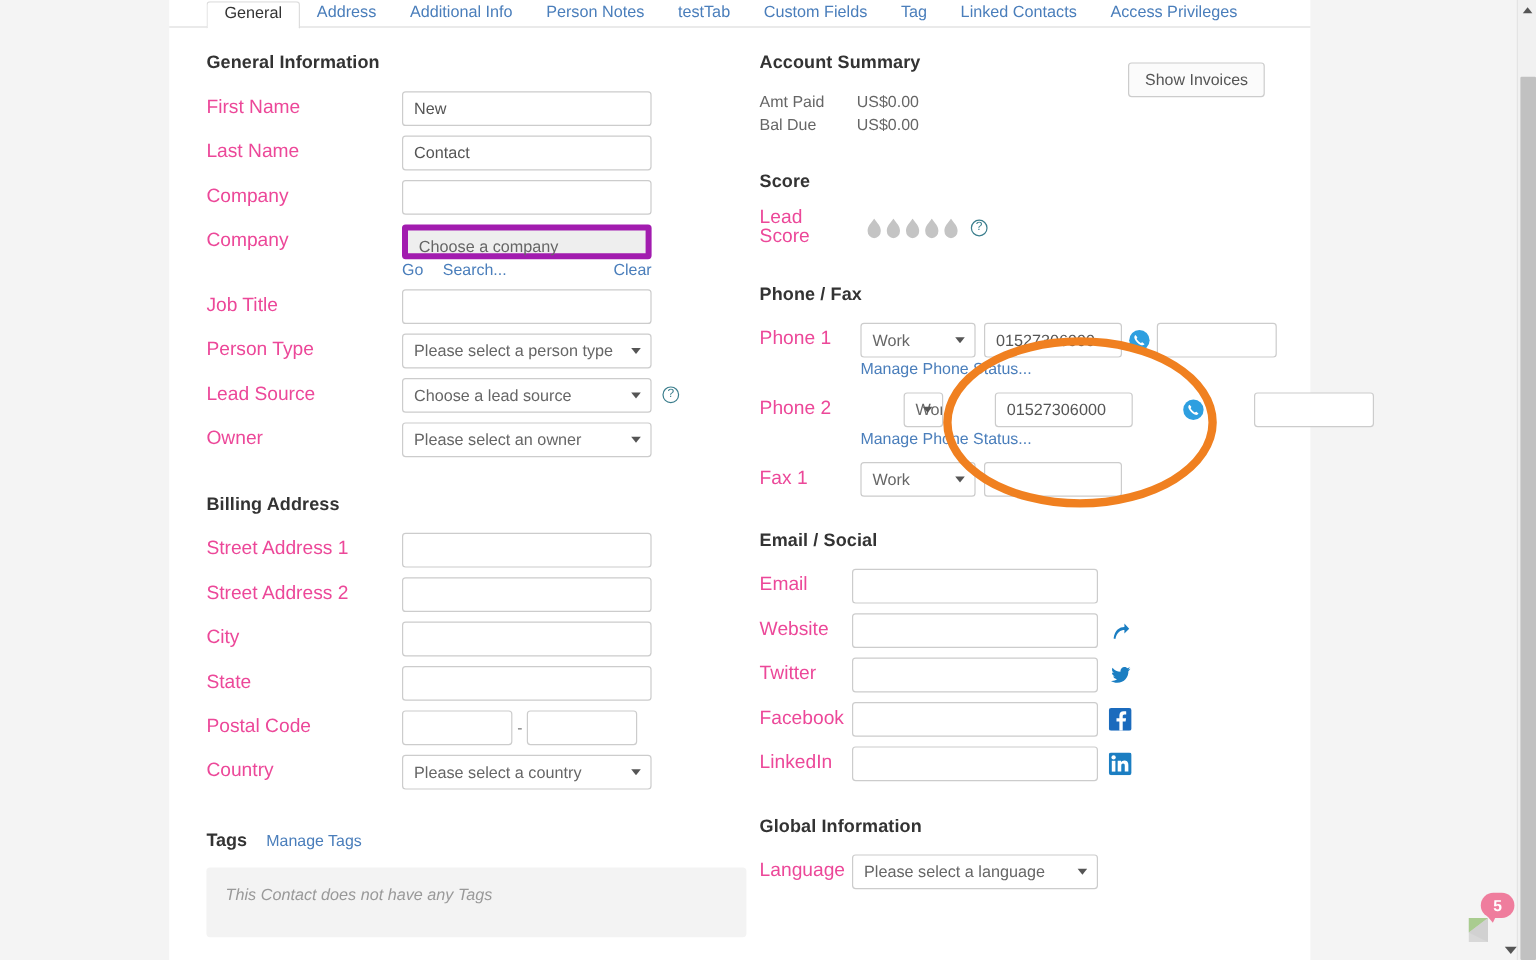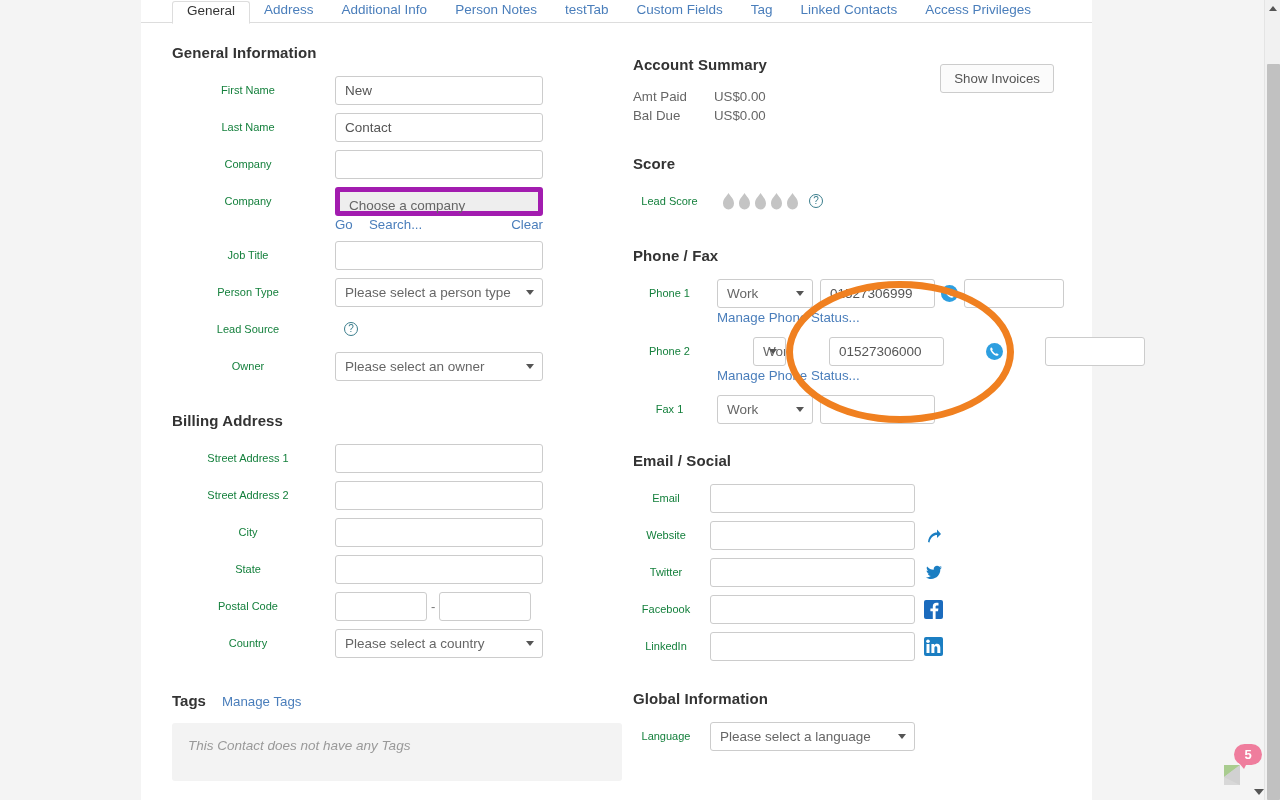--- a/index.html
+++ b/index.html
@@ -53,43 +53,43 @@
     color: #333333;
     background: #ffffff;
     border: 1px solid #dddddd;
     border-bottom: 1px solid #ffffff;
     border-radius: 3px 3px 0 0;
     padding-bottom: 3px;
   }
 
   
   #col-left  { position: absolute; left: 31px;  top: 44px; width: 420px; }
-  #col-right { position: absolute; left: 492px; top: 56px; width: 440px; }
+  #col-right { position: absolute; left: 492px; top: 44px; width: 440px; }
 
   h2.section {
     font-size: 15px;
     font-weight: bold;
     color: #333333;
     margin: 0 0 14px 0;
     letter-spacing: 0.1px;
   }
 
   
   .row {
     display: flex;
     align-items: center;
     margin-bottom: 7px;
     min-height: 30px;
   }
   .lbl {
     width: 163px;
-    text-align: center;
+    text-align: left;
     padding-right: 11px;
-    font-size: 11px;
-    color: #15803d;
+    font-size: 16px;
+    color: #ec4899;
     line-height: 16px;
     flex: 0 0 163px;
   }
   .lbl.r2 { width: 77px;  flex: 0 0 77px;  }
   .lbl.r3 { width: 84px;  flex: 0 0 84px;  }
 
   input.fld, .fakefld {
     height: 29px;
     border: 1px solid #cccccc;
     border-radius: 3px;
@@ -354,20 +354,24 @@
       <div class="row">
         <div class="lbl">Person Type</div>
         <div class="sel w208">
           <span>Please select a person type</span>
           <span class="caret"></span>
         </div>
       </div>
 
       <div class="row">
         <div class="lbl">Lead Source</div>
+        <div class="sel w208">
+          <span>Choose a lead source</span>
+          <span class="caret"></span>
+        </div>
         <span class="help">?</span>
       </div>
 
       <div class="row">
         <div class="lbl">Owner</div>
         <div class="sel w208">
           <span>Please select an owner</span>
           <span class="caret"></span>
         </div>
       </div>

